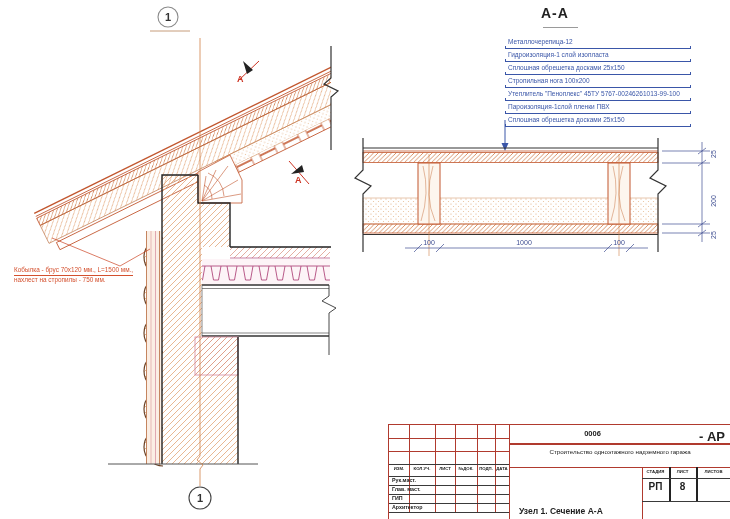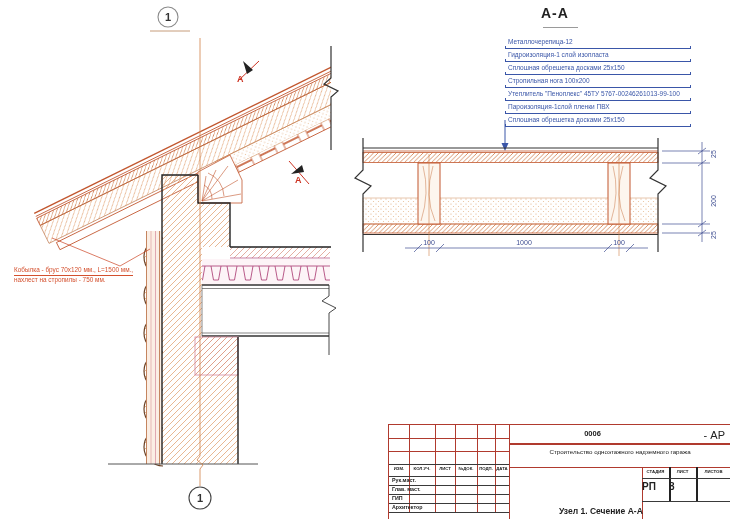--- a/index.html
+++ b/index.html
@@ -22,25 +22,25 @@
   .annotation .u{border-bottom:1px solid #d4502e;display:inline-block;padding-bottom:0.5px;}
   
   .stamp{left:388px;top:424px;width:342px;height:95px;border-left:1.2px solid #b03a2e;border-top:1.2px solid #b03a2e;font-size:5.5px;color:#222;}
   .stamp .v{position:absolute;width:1px;background:#b03a2e;}
   .stamp .h{position:absolute;height:1px;background:#b03a2e;}
   .stamp .vk{position:absolute;width:2px;background:#222;}
   .stamp .hk{position:absolute;height:1px;background:#3a3a3a;}
   .stamp .cell-label{position:absolute;font-size:4.3px;font-weight:bold;text-align:center;color:#222;}
   .stamp .row-label{position:absolute;left:3px;font-size:5.3px;font-weight:bold;color:#222;}
   .docnum{position:absolute;left:120px;right:55px;top:4px;text-align:center;font-size:7.5px;font-weight:bold;}
-  .docsuf{position:absolute;right:6px;top:4px;font-size:11px;font-weight:normal;}
+  .docsuf{position:absolute;right:6px;top:4px;font-size:13px;font-weight:bold;}
   .project{position:absolute;left:122px;right:2px;top:23px;text-align:center;font-size:6.2px;}
   .stagehdr{position:absolute;top:44px;font-size:4.3px;font-weight:bold;text-align:center;}
-  .stageval{position:absolute;top:56px;font-size:10px;font-weight:bold;}
-  .dwgtitle{position:absolute;left:130px;top:81px;font-size:8.5px;font-weight:bold;color:#1d1d1d;margin-left:40px;}
+  .stageval{position:absolute;top:56px;font-size:10px;font-weight:bold;text-align:center;}
+  .dwgtitle{position:absolute;left:130px;top:81px;font-size:8.5px;font-weight:bold;color:#1d1d1d;}
 </style>
 </head>
 <body>
 
 <div class="canvas">
 
   <svg class="abs" style="left:0;top:0" width="360" height="519" viewBox="0 0 360 519">
     <defs>
       <pattern id="hatch" width="6" height="6" patternUnits="userSpaceOnUse">
         <path d="M0,6 L6,0" stroke="#e2a678" stroke-width="0.8"></path>

